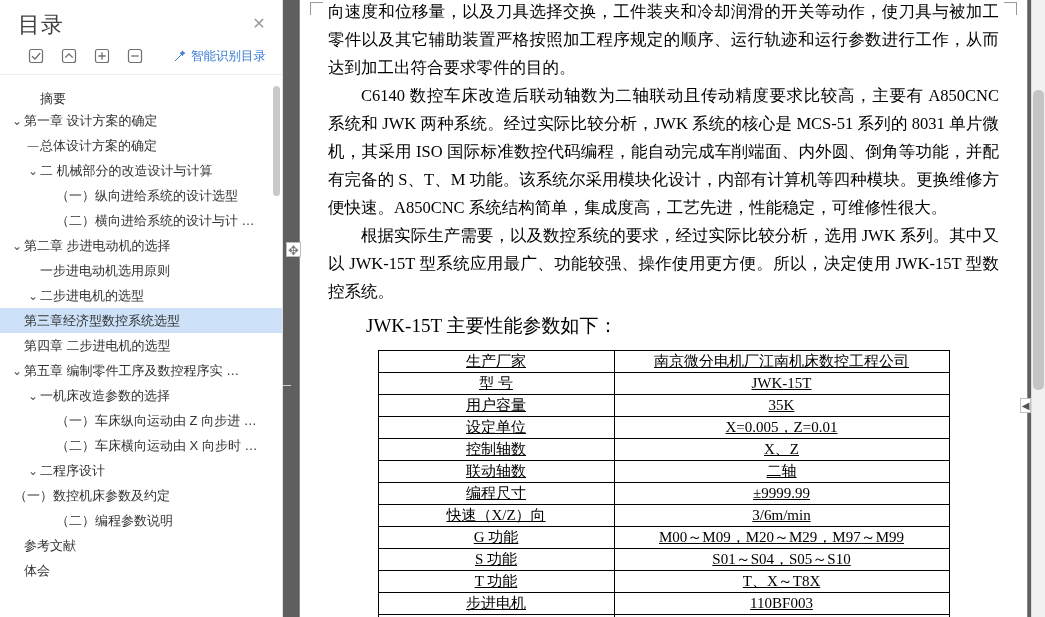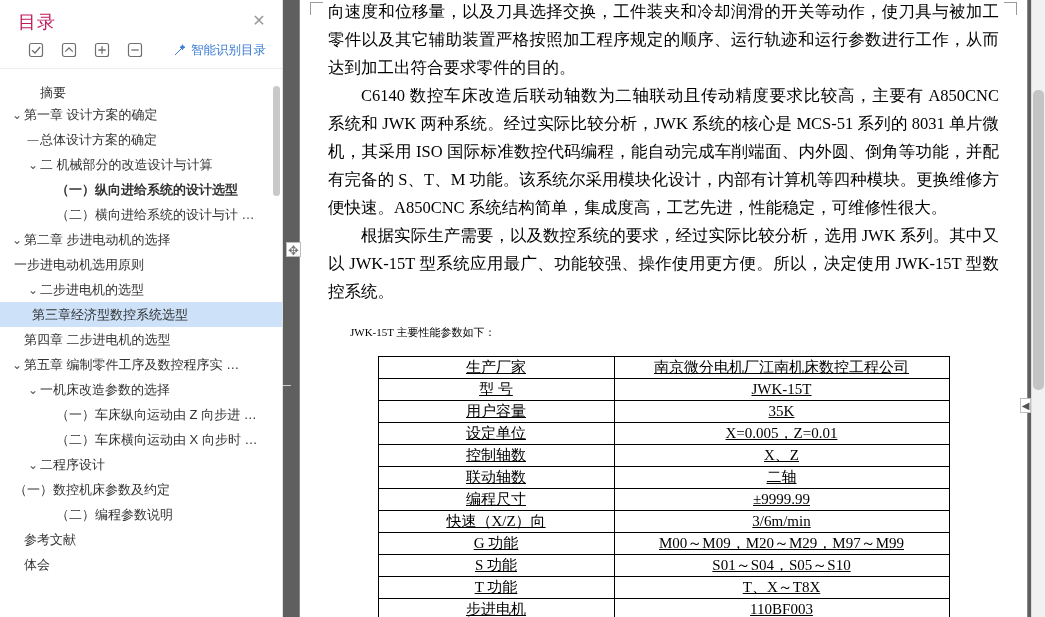--- a/index.html
+++ b/index.html
@@ -25,22 +25,22 @@
     position: relative;
     flex: 0 0 283px;
   }
   .outline-header {
     display: flex;
     align-items: center;
     justify-content: space-between;
     padding: 10px 14px 2px 18px;
   }
   .outline-title {
-    font-size: 18px;
-    color: #be185d;
+    font-size: 22px;
+    color: #404040;
     letter-spacing: 1px;
     font-family: Liberation Serif, serif;
   }
   .close-x {
     width: 18px; height: 18px;
     color: #9a9a9a;
     font-size: 16px;
     line-height: 16px;
     text-align: center;
     cursor: pointer;
@@ -168,24 +168,24 @@
     border: 1px solid #000;
     height: 22px;
     text-align: center;
     padding: 1px 4px;
     text-decoration: underline;
   }
   table.spec td.k { width: 236px; }
 
   .tbl-caption {
     font-family: "Liberation Serif", serif;
-    font-size: 11px;
+    font-size: 19px;
     line-height: 28px;
     text-indent: 2em;
-    margin-top: 12px;
+    margin-top: 6px;
   }
 
   
   .crop {
     position: absolute;
     width: 13px; height: 13px;
     border-color: #9a9a9a;
     border-style: solid;
     border-width: 0;
   }
@@ -302,41 +302,41 @@
           <span class="node-label">第一章     设计方案的确定</span>
         </div>
         <div class="node" style="padding-left: 26px;">
           <span class="twisty" style="font-size: 11px;">—</span>
           <span class="node-label">总体设计方案的确定</span>
         </div>
         <div class="node" style="padding-left: 26px;">
           <span class="twisty" style="font-size: 12px;">⌄</span>
           <span class="node-label">二     机械部分的改造设计与计算</span>
         </div>
-        <div class="node" style="padding-left: 42px; font-weight: bold;">
+        <div class="node" style="padding-left: 42px;">
           <span class="twisty"></span>
           <span class="node-label">（一）纵向进给系统的设计选型</span>
         </div>
         <div class="node" style="padding-left: 42px; align-items: center;">
           <span class="twisty"></span>
           <span class="node-label">（二）横向进给系统的设计与计 …</span>
         </div>
         <div class="node" style="padding-left: 10px;">
           <span class="twisty" style="font-size: 12px;">⌄</span>
           <span class="node-label">第二章   步进电动机的选择</span>
         </div>
-        <div class="node" style="">
+        <div class="node" style="padding-left: 26px;">
           <span class="twisty"></span>
           <span class="node-label">一步进电动机选用原则</span>
         </div>
         <div class="node" style="padding-left: 26px;">
           <span class="twisty" style="font-size: 12px;">⌄</span>
           <span class="node-label">二步进电机的选型</span>
         </div>
-        <div class="node selected" style="padding-left: 18px; align-items: center;">
+        <div class="node selected" style="padding-left: 10px; align-items: center;">
           <span class="twisty"></span>
           <span class="node-label">第三章经济型数控系统选型</span>
         </div>
         <div class="node" style="padding-left: 10px;">
           <span class="twisty"></span>
           <span class="node-label">第四章     二步进电机的选型</span>
         </div>
         <div class="node" style="padding-left: 10px;">
           <span class="twisty" style="font-size: 12px;">⌄</span>
           <span class="node-label">第五章   编制零件工序及数控程序实 …</span>

